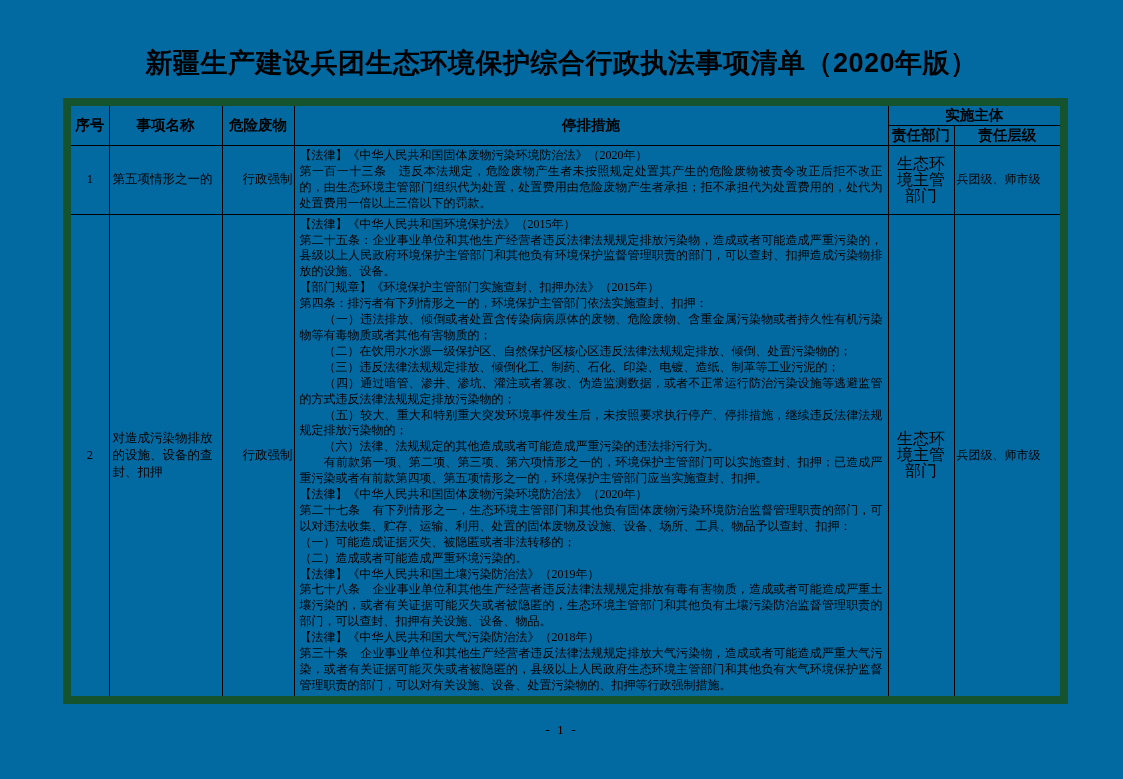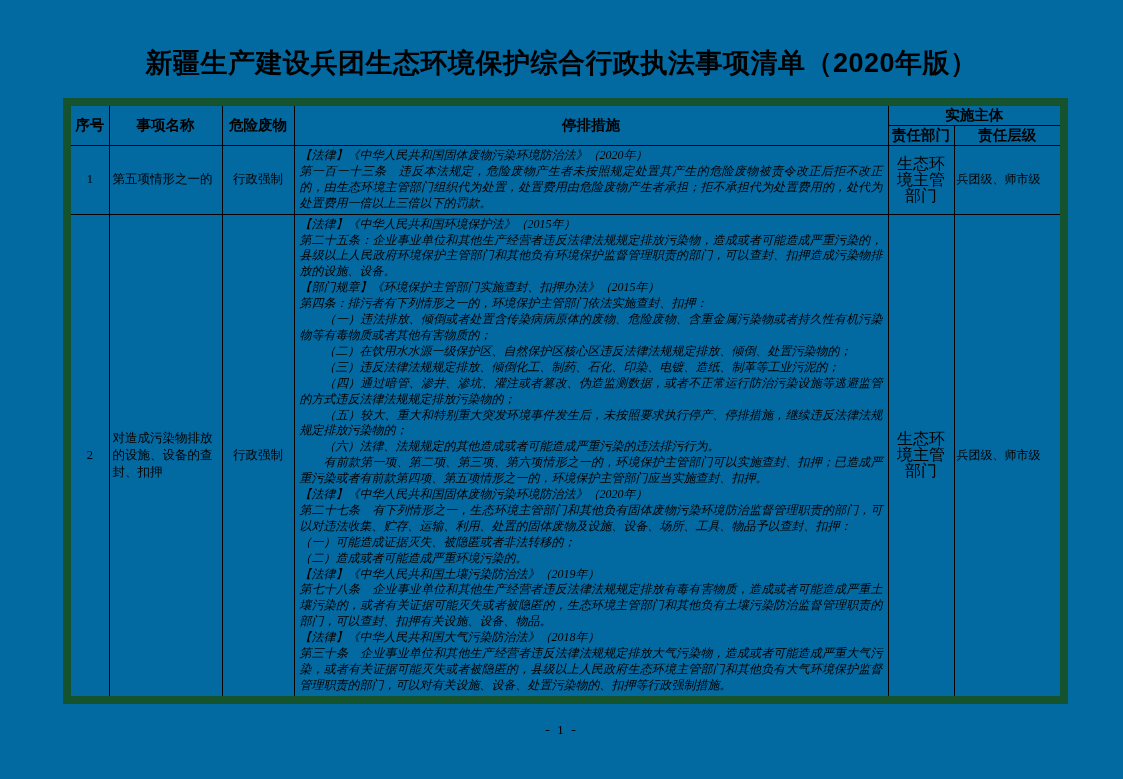--- a/index.html
+++ b/index.html
@@ -36,32 +36,32 @@
   .law-table thead th {
     font-family: "Liberation Sans", sans-serif;
     font-weight: bold;
     font-size: 14.5px;
     text-align: center;
     padding: 0 1px;
     height: 19px;
   }
   td.c-no { text-align: center; font-size: 12.5px; }
   td.c-name { font-size: 12.5px; padding: 2px 3px; text-align: left; line-height: 17px; }
-  td.c-type { text-align: center; font-size: 12.5px; }
+  td.c-type { text-align: right; font-size: 12.5px; }
   td.c-basis {
     font-size: 12px;
     line-height: 15.9px;
     padding: 2px 5px;
     text-align: justify;
     vertical-align: top;
   }
   td.c-dept { text-align: center; font-size: 16px; line-height: 16px; padding: 0 2px; }
   td.c-level { font-size: 12px; padding: 0 2px; }
   tr.row-1 td { height: 62px; }
-  .para { margin: 0; font-style: italic; }
+  .para { margin: 0; }
   .footer {
     position: absolute;
     top: 722px;
     left: 0;
     width: 100%;
     text-align: center;
     font-size: 13.5px;
     letter-spacing: 2px;
   }
 </style>

